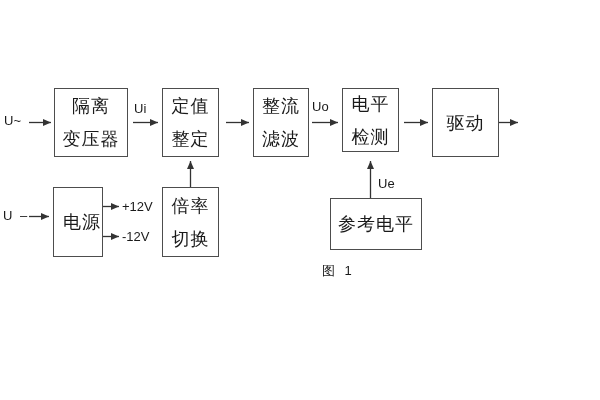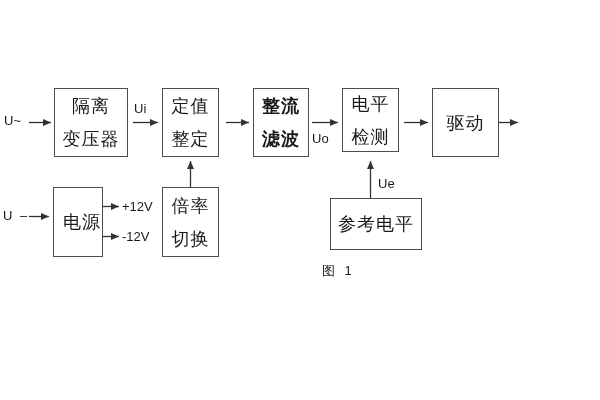--- a/index.html
+++ b/index.html
@@ -38,31 +38,31 @@
   .lbl {
     position: absolute;
     color: #1a1a1a;
     font-size: 13px;
     line-height: 1;
     white-space: nowrap;
   }
   
   .b-isolation   { left: 54px;  top: 88px;  width: 74px; height: 69px; }
   .b-setting     { left: 162px; top: 88px;  width: 57px; height: 69px; justify-content: center; }
-  .b-rectify     { left: 253px; top: 88px;  width: 56px; height: 69px; font-weight: bold; }
+  .b-rectify     { left: 253px; top: 88px;  width: 56px; height: 69px; }
   .b-level       { left: 342px; top: 88px;  width: 57px; height: 64px; }
   .b-drive       { left: 432px; top: 88px;  width: 67px; height: 69px; }
   .b-relay       { left: 522px; top: 89px;  width: 61px; height: 68px; }
   .b-power       { left: 53px;  top: 187px; width: 50px; height: 70px; padding-left: 8px; }
   .b-ratio       { left: 162px; top: 187px; width: 57px; height: 70px; }
   .b-reference   { left: 330px; top: 198px; width: 92px; height: 52px; }
   
   .l-uac   { left: 4px;   top: 114px; }
   .l-ui    { left: 134px; top: 102px; }
-  .l-uo    { left: 312px; top: 100px; margin-top: 32px; }
+  .l-uo    { left: 312px; top: 100px; }
   .l-ue    { left: 378px; top: 177px; }
   .l-p12   { left: 122px; top: 200px; }
   .l-n12   { left: 122px; top: 230px; }
   .l-udc   { left: 3px;   top: 209px; letter-spacing: 2px; }
   .l-cap   { left: 296px; top: 264px; letter-spacing: 3px; margin-left: 26px; }
 </style>
 </head>
 <body>
 
 <div id="canvas">

